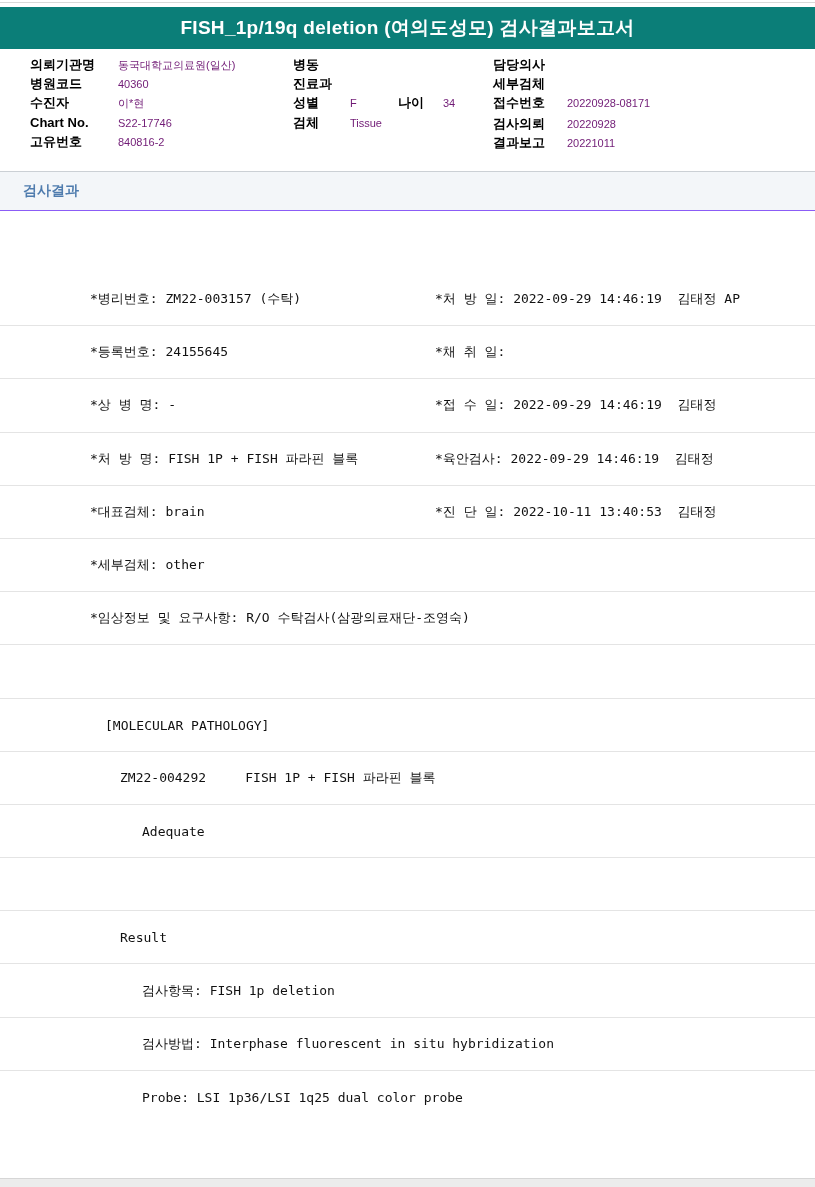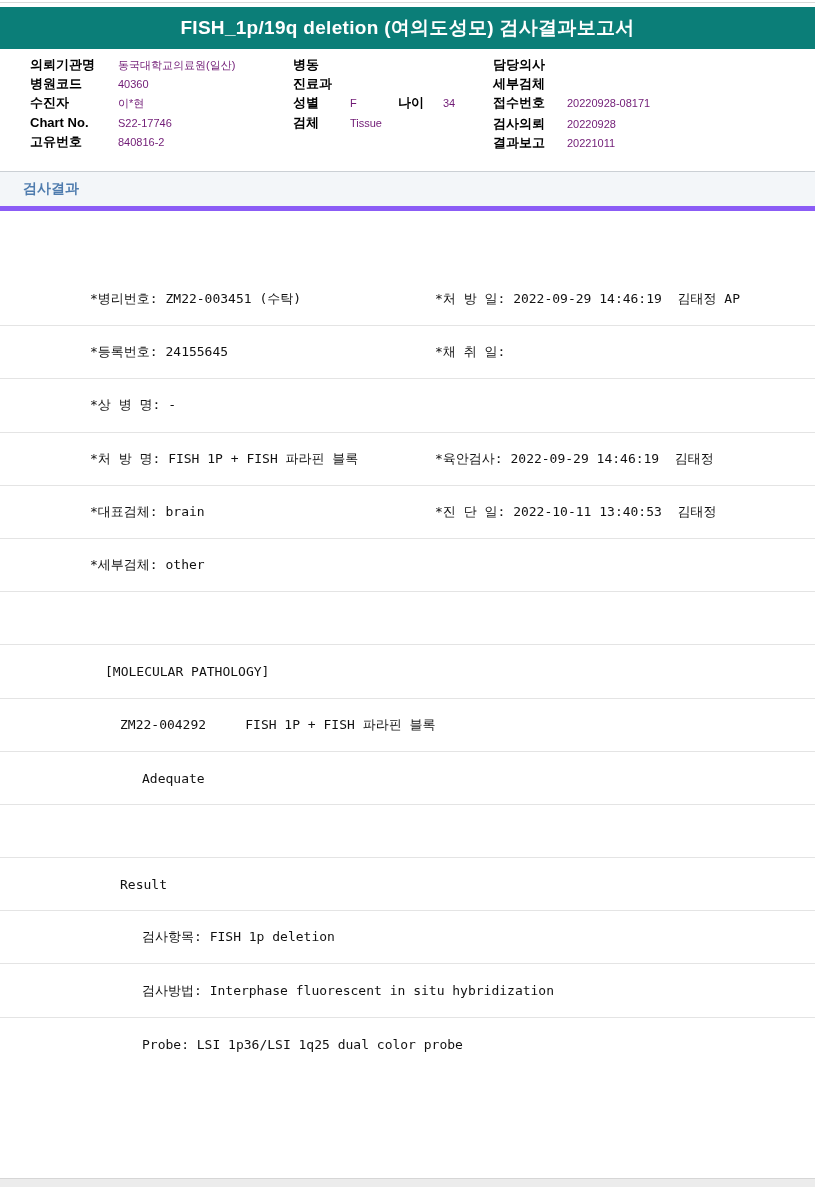--- a/index.html
+++ b/index.html
@@ -11,21 +11,21 @@
   .title-bar{position:absolute;top:7px;left:0;width:815px;height:42px;background:#0b7e78;
              display:flex;align-items:center;justify-content:center;}
   .title-bar .t{color:#ffffff;font-size:19px;font-weight:bold;letter-spacing:.3px;}
 
   .info{position:absolute;top:0;left:0;width:815px;height:171px;}
   .info .lbl{position:absolute;font-size:13px;font-weight:bold;color:#000;white-space:pre;line-height:16px;}
   .info .val{position:absolute;font-size:11px;color:#701a75;white-space:pre;line-height:16px;
              font-family:Liberation Sans, sans-serif;}
 
   .section-hdr{position:absolute;top:171px;left:0;width:815px;height:40px;box-sizing:border-box;
-               background:#f3f6f9;border-top:1px solid #cbd0d5;border-bottom:5px solid #8b5cf6;
+               background:#f3f6f9;border-top:1px solid #cbd0d5;border-bottom:1px solid #8b5cf6;
                display:flex;align-items:center;padding-left:23px;}
   .section-hdr .t{color:#4f7cae;font-size:14px;font-weight:bold;}
 
   .dept-band{position:absolute;top:211px;left:0;width:815px;height:62px;background:#f0f0f0;
              display:flex;align-items:center;padding-left:20px;box-sizing:border-box;
              font-family:"DejaVu Sans Mono",monospace;font-size:13px;color:#222;}
 
   .rows{position:absolute;top:273px;left:0;width:815px;}
   .row{position:relative;height:53.2px;border-bottom:1px solid #e4e4e4;box-sizing:border-box;
        font-family:"DejaVu Sans Mono",monospace;font-size:13px;color:#111;background:#ffffff;}
@@ -83,40 +83,44 @@
     <span class="val" style="left:567px;top:135px">20221011</span>
   </div>
 
   <div class="section-hdr">
     <span class="t">검사결과</span>
   </div>
 
 
   <div class="rows">
     <div class="row">
-      <span class="cell i0">*병리번호: ZM22-003451 (수탁)</span>
+      <span class="cell i0">*병리번호: ZM22-003157 (수탁)</span>
       <span class="cell cr">*처 방 일: 2022-09-29 14:46:19  김태정 AP</span>
     </div>
     <div class="row">
       <span class="cell i0">*등록번호: 24155645</span>
       <span class="cell cr">*채 취 일:</span>
     </div>
     <div class="row">
       <span class="cell i0">*상 병 명: -</span>
+      <span class="cell cr">*접 수 일: 2022-09-29 14:46:19  김태정</span>
     </div>
     <div class="row">
       <span class="cell i0">*처 방 명: FISH 1P + FISH 파라핀 블록</span>
       <span class="cell cr">*육안검사: 2022-09-29 14:46:19  김태정</span>
     </div>
     <div class="row">
       <span class="cell i0">*대표검체: brain</span>
       <span class="cell cr">*진 단 일: 2022-10-11 13:40:53  김태정</span>
     </div>
     <div class="row">
       <span class="cell i0">*세부검체: other</span>
+    </div>
+    <div class="row">
+      <span class="cell i0">*임상정보 및 요구사항: R/O 수탁검사(삼광의료재단-조영숙)</span>
     </div>
     <div class="row">
       <span class="cell i0"></span>
     </div>
     <div class="row">
       <span class="cell i1">[MOLECULAR PATHOLOGY]</span>
     </div>
     <div class="row">
       <span class="cell i2">ZM22-004292     FISH 1P + FISH 파라핀 블록</span>
     </div>

